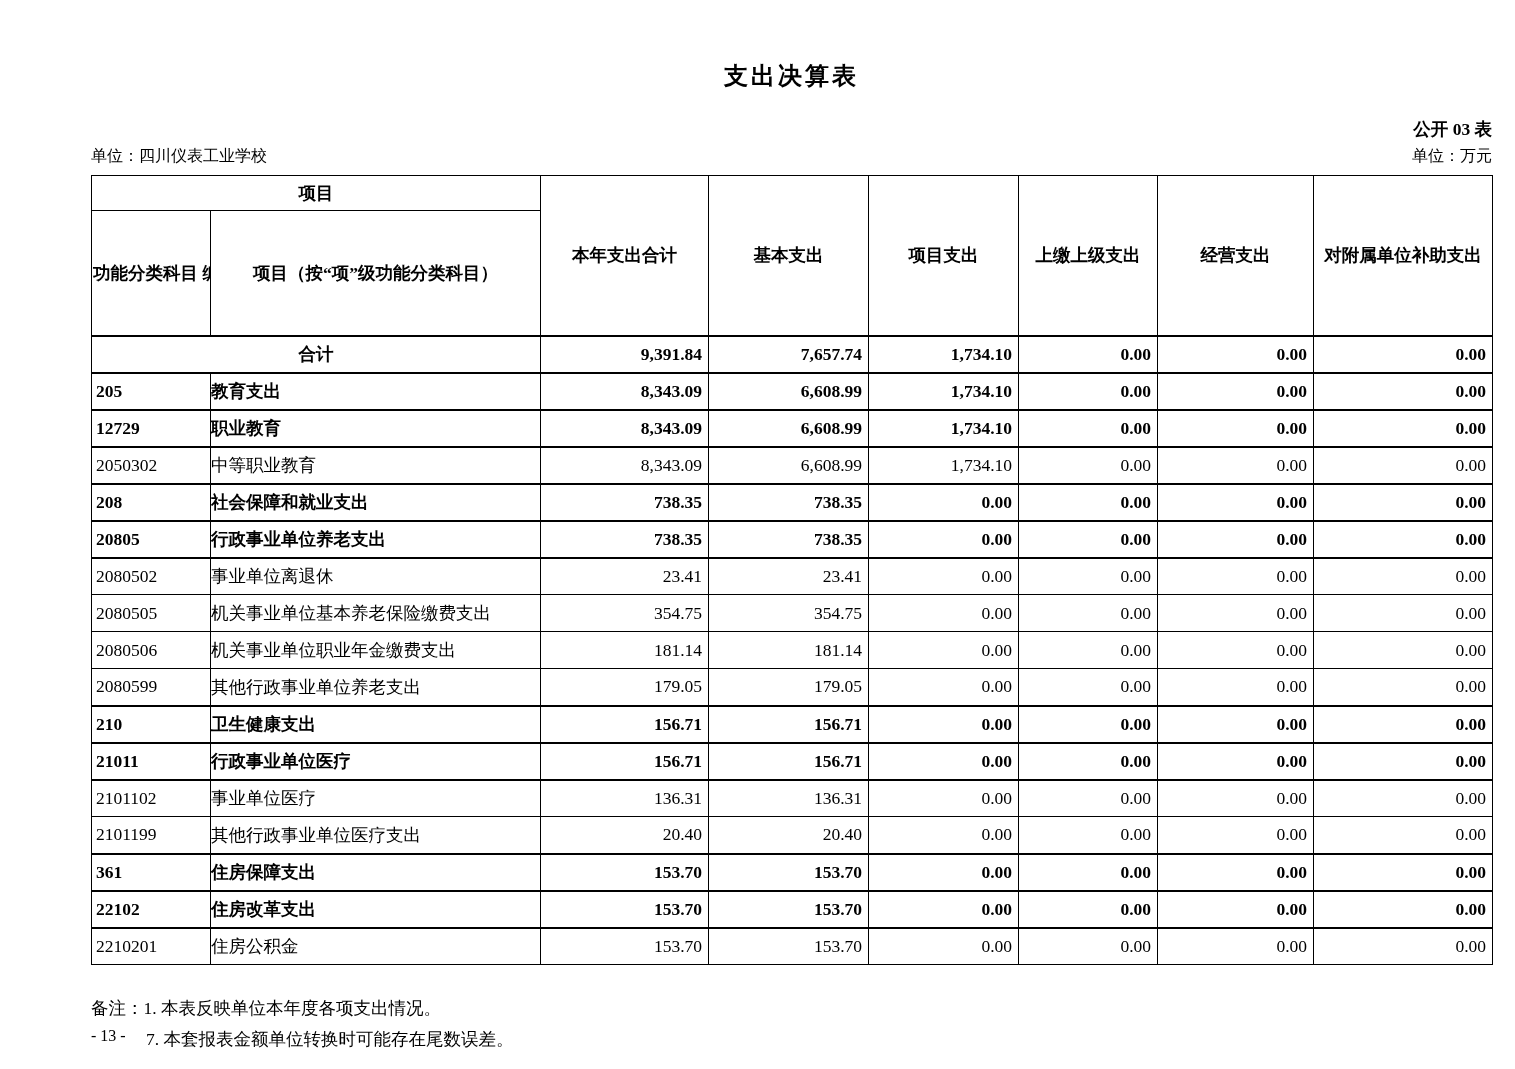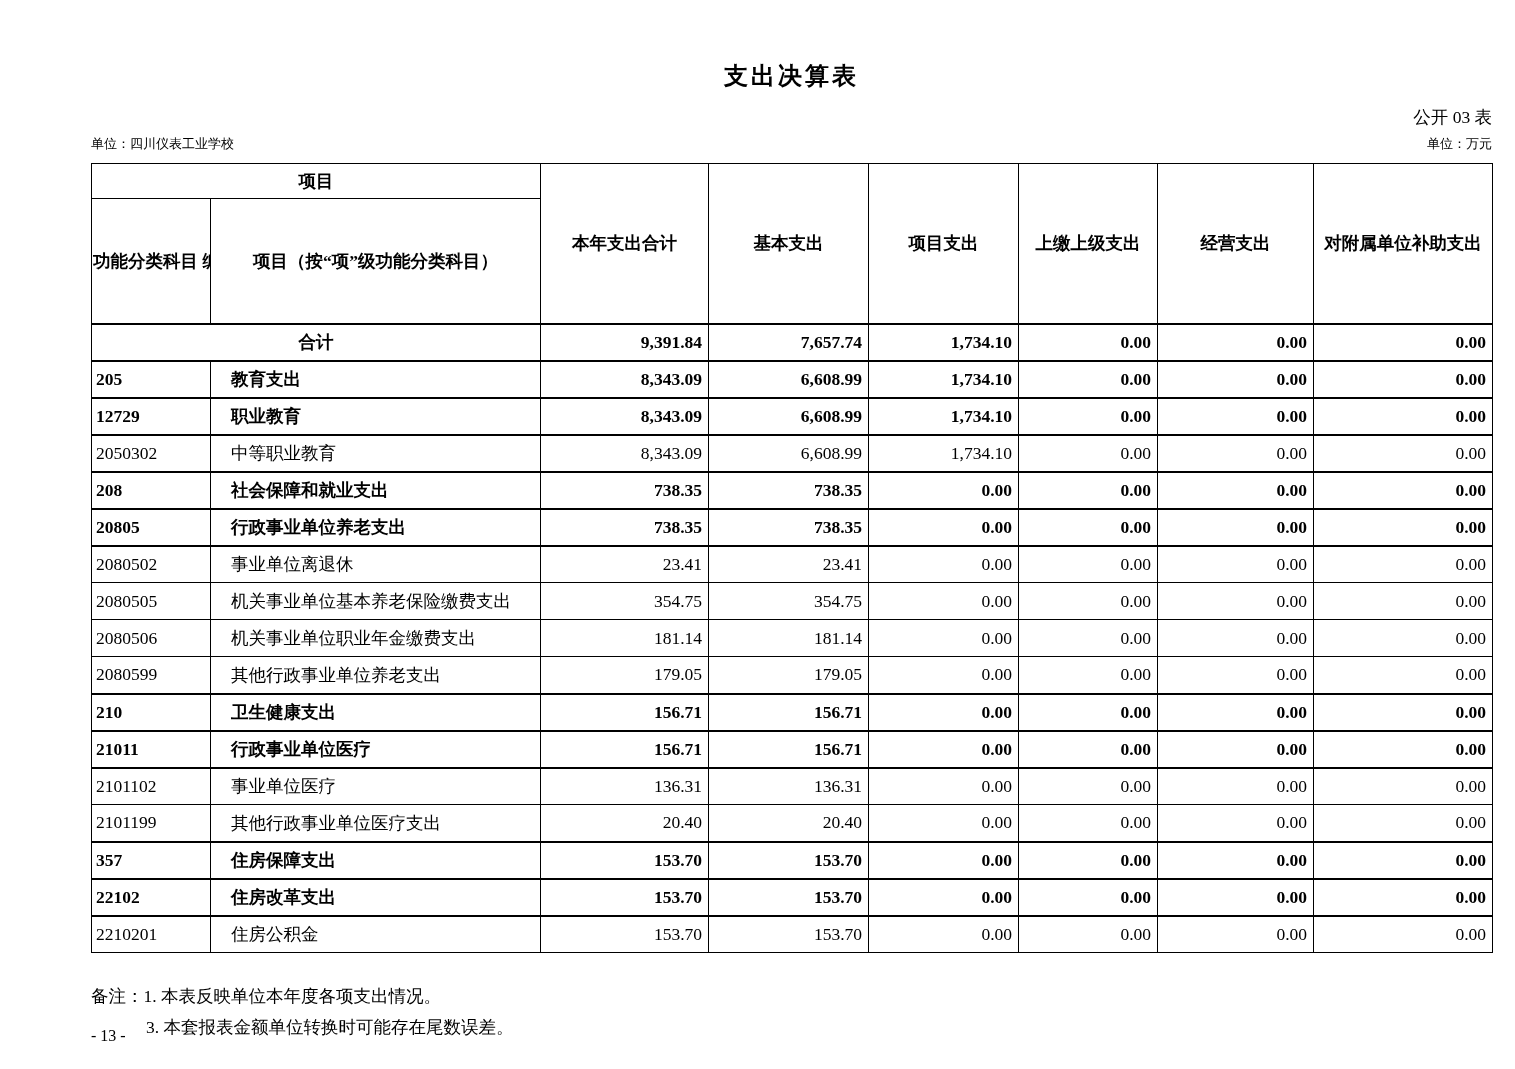--- a/index.html
+++ b/index.html
@@ -19,29 +19,30 @@
   .title {
     margin: 0;
     padding-top: 58px;
     text-align: center;
     font-size: 24px;
     font-weight: bold;
     letter-spacing: 3px;
     line-height: 36px;
   }
   .doc-label {
-    margin-top: 12px;
+    margin-top: 24px;
     text-align: right;
     font-size: 17.5px;
     line-height: 22px;
+    font-weight: bold;
   }
   .meta-row {
     display: flex;
     justify-content: space-between;
-    font-size: 13px;
+    font-size: 16px;
     line-height: 22px;
     margin-top: 5px;
     margin-bottom: 8px;
   }
   table.report {
     border-collapse: collapse;
     table-layout: fixed;
     width: 1401px;
   }
   table.report th, table.report td {
@@ -56,21 +57,21 @@
     text-align: center;
     vertical-align: middle;
     white-space: normal;
   }
   tr.head-top { height: 35px; }
   tr.head-main { height: 125px; }
   .code-head { white-space: pre-line; line-height: 30px; }
   tbody tr { height: 37px; }
   tbody td { vertical-align: middle; }
   td.code-cell  { text-align: left;  padding-left: 4px; }
-  td.name-cell  { text-align: left;  padding-left: 20px; }
+  td.name-cell  { text-align: left;  padding-left: 0; }
   td.num-cell   { text-align: right; padding-right: 6px; }
   td.total-cell { text-align: center; font-weight: bold; }
   tr.bold-row td { font-weight: bold; border-top-width: 2px; border-bottom-width: 2px; }
   thead tr.head-main th { border-bottom-width: 2px; }
   .notes {
     margin-top: 28px;
     font-size: 17.5px;
     line-height: 31px;
   }
   .note-2 { margin-left: 55px; }
@@ -257,21 +258,21 @@
           <td class="code-cell">2101199</td>
           <td class="name-cell">其他行政事业单位医疗支出</td>
           <td class="num-cell">20.40</td>
           <td class="num-cell">20.40</td>
           <td class="num-cell">0.00</td>
           <td class="num-cell">0.00</td>
           <td class="num-cell">0.00</td>
           <td class="num-cell">0.00</td>
         </tr>
         <tr class="bold-row">
-          <td class="code-cell">357</td>
+          <td class="code-cell">361</td>
           <td class="name-cell">住房保障支出</td>
           <td class="num-cell">153.70</td>
           <td class="num-cell">153.70</td>
           <td class="num-cell">0.00</td>
           <td class="num-cell">0.00</td>
           <td class="num-cell">0.00</td>
           <td class="num-cell">0.00</td>
         </tr>
         <tr class="bold-row">
           <td class="code-cell">22102</td>
@@ -291,18 +292,18 @@
           <td class="num-cell">0.00</td>
           <td class="num-cell">0.00</td>
           <td class="num-cell">0.00</td>
           <td class="num-cell">0.00</td>
         </tr>
       </tbody>
   </table>
 
   <div class="notes">
     <div class="note-1">备注：1. 本表反映单位本年度各项支出情况。</div>
-    <div class="note-2">3. 本套报表金额单位转换时可能存在尾数误差。</div>
+    <div class="note-2">7. 本套报表金额单位转换时可能存在尾数误差。</div>
   </div>
 
   <div class="page-number">- 13 -</div>
 
 </div>
 
 </body></html>

